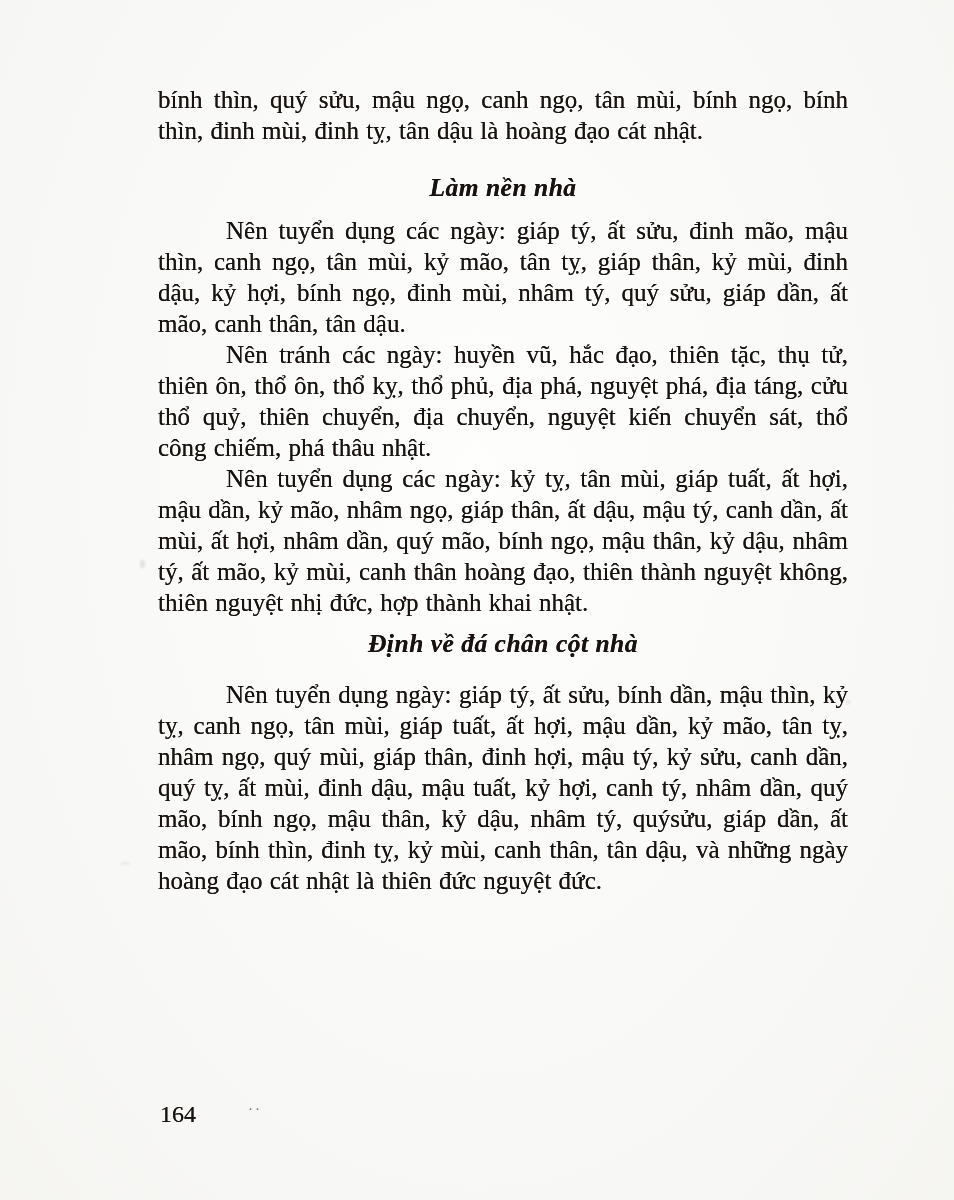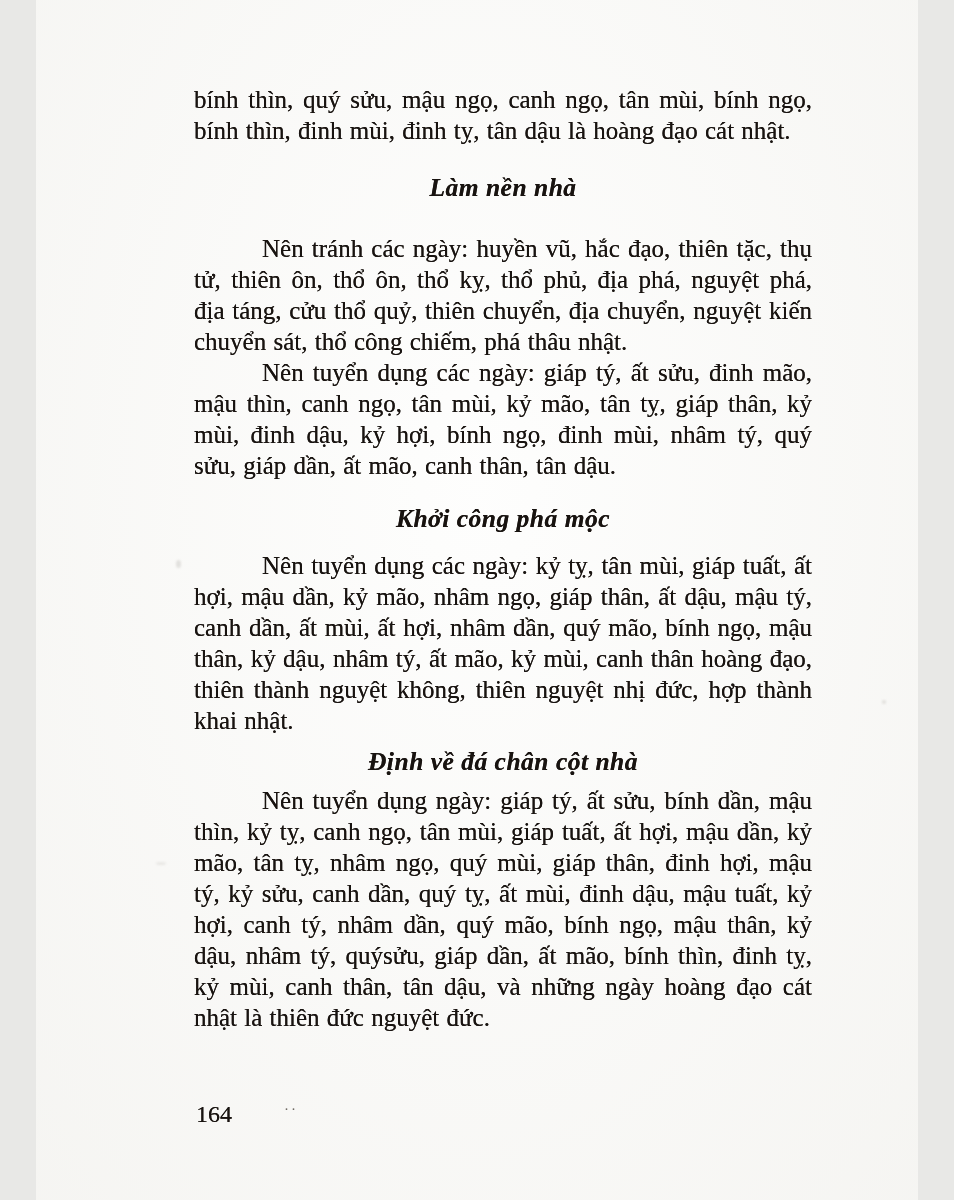--- a/index.html
+++ b/index.html
@@ -3,21 +3,21 @@
 <meta charset="utf-8">
 <title>Scanned book page 164</title>
 <style>
   html, body {
     margin: 0;
     padding: 0;
     background: #e8e8e6;
   }
   .page {
     position: relative;
-    width: 882px;
+    width: 954px;
     height: 1200px;
     margin: 0 auto;
     background: #fcfcfa;
     background-image: radial-gradient(ellipse at 50% 40%, rgba(255,255,255,0.6), rgba(225,223,218,0.25));
     color: #181310;
     font-family: "Liberation Serif", "DejaVu Serif", serif;
     overflow: hidden;
   }
   .text-column {
     position: absolute;
@@ -40,23 +40,23 @@
   h2.section-heading {
     margin: 0;
     font-size: 25.5px;
     line-height: 31px;
     font-weight: bold;
     font-style: italic;
     text-align: center;
     letter-spacing: 0.5px;
     text-shadow: 0 0 0.6px rgba(24, 18, 12, 0.9);
   }
-  h2.h-first  { margin-top: 26px; margin-bottom: 30px; }
+  h2.h-first  { margin-top: 26px; margin-bottom: 12px; }
   h2.h-mid    { margin-top: 22px; margin-bottom: 16px; }
-  h2.h-last   { margin-top: 10px; margin-bottom: 8px; }
+  h2.h-last   { margin-top: 10px; margin-bottom: 20px; }
   .footer {
     position: absolute;
     left: 160px;
     top: 1094px;
     font-size: 24px;
     line-height: 30px;
   }
   .footer .page-number {
     text-shadow: 0 0 0.6px rgba(24, 18, 12, 0.85);
     text-align: center;
@@ -83,24 +83,23 @@
 </head>
 <body>
 
 <div class="page">
 
   <div class="text-column">
 
     <p class="body-par">bính thìn, quý sửu, mậu ngọ, canh ngọ, tân mùi, bính ngọ, bính thìn, đinh mùi, đinh tỵ, tân dậu là hoàng đạo cát nhật.</p>
 
     <h2 class="section-heading h-first">Làm nền nhà</h2>
+    <p class="body-par indent">Nên tuyển dụng các ngày: giáp tý, ất sửu, đinh mão, mậu thìn, canh ngọ, tân mùi, kỷ mão, tân tỵ, giáp thân, kỷ mùi, đinh dậu, kỷ hợi, bính ngọ, đinh mùi, nhâm tý, quý sửu, giáp dần, ất mão, canh thân, tân dậu.</p>
     <p class="body-par indent">Nên tránh các ngày: huyền vũ, hắc đạo, thiên tặc, thụ tử, thiên ôn, thổ ôn, thổ kỵ, thổ phủ, địa phá, nguyệt phá, địa táng, cửu thổ quỷ, thiên chuyển, địa chuyển, nguyệt kiến chuyển sát, thổ công chiếm, phá thâu nhật.</p>
-    <p class="body-par indent">Nên tuyển dụng các ngày: giáp tý, ất sửu, đinh mão, mậu thìn, canh ngọ, tân mùi, kỷ mão, tân tỵ, giáp thân, kỷ mùi, đinh dậu, kỷ hợi, bính ngọ, đinh mùi, nhâm tý, quý sửu, giáp dần, ất mão, canh thân, tân dậu.</p>
 
-    <h2 class="section-heading h-mid">Khởi công phá mộc</h2>
     <p class="body-par indent">Nên tuyển dụng các ngày: kỷ tỵ, tân mùi, giáp tuất, ất hợi, mậu dần, kỷ mão, nhâm ngọ, giáp thân, ất dậu, mậu tý, canh dần, ất mùi, ất hợi, nhâm dần, quý mão, bính ngọ, mậu thân, kỷ dậu, nhâm tý, ất mão, kỷ mùi, canh thân hoàng đạo, thiên thành nguyệt không, thiên nguyệt nhị đức, hợp thành khai nhật.</p>
 
     <h2 class="section-heading h-last">Định về đá chân cột nhà</h2>
     <p class="body-par indent">Nên tuyển dụng ngày: giáp tý, ất sửu, bính dần, mậu thìn, kỷ tỵ, canh ngọ, tân mùi, giáp tuất, ất hợi, mậu dần, kỷ mão, tân tỵ, nhâm ngọ, quý mùi, giáp thân, đinh hợi, mậu tý, kỷ sửu, canh dần, quý tỵ, ất mùi, đinh dậu, mậu tuất, kỷ hợi, canh tý, nhâm dần, quý mão, bính ngọ, mậu thân, kỷ dậu, nhâm tý, quýsửu, giáp dần, ất mão, bính thìn, đinh tỵ, kỷ mùi, canh thân, tân dậu, và những ngày hoàng đạo cát nhật là thiên đức nguyệt đức.</p>
 
   </div>
 
   <div class="footer">
     <span class="page-number">164</span><span class="footer-marks">··</span>
   </div>

